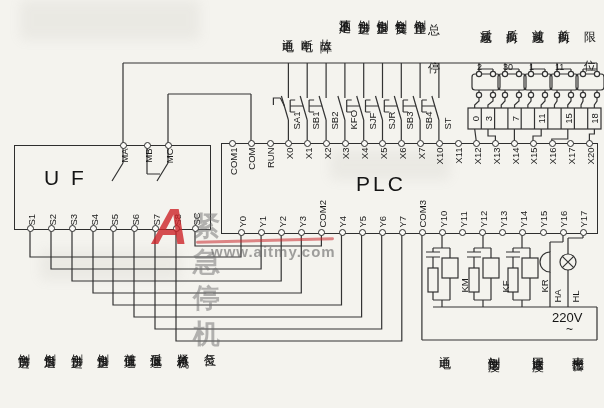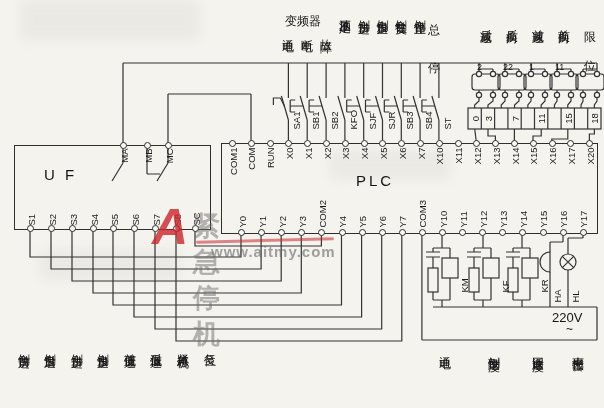--- a/index.html
+++ b/index.html
@@ -10,21 +10,21 @@
   .block{position:absolute;border:1.6px solid #2e2e2e;background:transparent;z-index:1;}
   #wires{position:absolute;left:0;top:0;z-index:2;}
   .term{position:absolute;width:5px;height:5px;border:1.2px solid #2e2e2e;border-radius:50%;
         background:#fbfaf7;z-index:3;}
   .rot{position:absolute;transform:rotate(-90deg);font-size:9.5px;line-height:11px;
        white-space:nowrap;z-index:4;color:#191919;}
   .vcol{position:absolute;writing-mode:vertical-rl;text-orientation:upright;
         font-size:12px;line-height:13px;letter-spacing:1px;z-index:4;color:#141414;}
   .hlab{position:absolute;font-size:12px;z-index:4;color:#141414;white-space:nowrap;}
   .num{position:absolute;font-size:9px;z-index:4;color:#141414;}
-  .title{position:absolute;font-size:15px;letter-spacing:3px;z-index:4;color:#141414;}
+  .title{position:absolute;font-size:21px;letter-spacing:3px;z-index:4;color:#141414;}
   .smudge{position:absolute;background:#9a988f;filter:blur(6px);opacity:.10;z-index:0;}
   #watermark{position:absolute;z-index:5;pointer-events:none;}
   #wm-logo{position:absolute;left:152px;top:198px;font-size:50px;font-weight:bold;
            font-style:italic;color:rgba(205,35,40,.8);}
   #wm-brand{position:absolute;left:193px;top:208px;font-size:27px;font-weight:bold;
             letter-spacing:7px;color:rgba(110,110,110,.5);}
   #wm-swoosh{position:absolute;left:196px;top:239px;width:138px;height:3px;
              background:rgba(200,40,45,.55);border-radius:2px;transform:rotate(-1.5deg);}
   #wm-url{position:absolute;left:211px;top:243px;font-size:15px;font-weight:bold;
           letter-spacing:1px;color:rgba(100,100,100,.6);}
@@ -142,21 +142,20 @@
           <path d="M93,228 V293 H301.3 V232"></path>
           <path d="M113,228 V305 H341.5 V232"></path>
           <path d="M134,228 V317 H361.6 V232"></path>
           <path d="M155,228 V329 H381.7 V232"></path>
           <path d="M176,228 V341 H401.8 V232"></path>
           <path d="M195,228 V246 H321.4 V232"></path>
         </g>
     </g>
   </svg>
 
-  <div class="hlab" style="left:272px;top:13px;width:62px;text-align:center">变频器</div>
   <div class="hlab" style="left:552px;top:310px;font-size:13px">220V</div>
   <div class="hlab" style="left:566px;top:322px">~</div>
 
   <div id="watermark">
     <div id="wm-logo">A</div>
     <div id="wm-brand">紧急停机</div>
     <div id="wm-swoosh"></div>
     <div id="wm-url">www.aitmy.com</div>
   </div>
 <div class="term" style="left: 229px; top: 140px;"></div>
@@ -262,21 +261,21 @@
     <div class="rot" style="left: 278.4px; top: 105.5px; width: 36px; text-align: left;">SA1</div>
     <div class="rot" style="left: 297.2px; top: 105.5px; width: 36px; text-align: left;">SB1</div>
     <div class="rot" style="left: 316.1px; top: 105.5px; width: 36px; text-align: left;">SB2</div>
     <div class="rot" style="left: 334.9px; top: 105.5px; width: 36px; text-align: left;">KFO</div>
     <div class="rot" style="left: 353.7px; top: 105.5px; width: 36px; text-align: left;">SJF</div>
     <div class="rot" style="left: 372.5px; top: 105.5px; width: 36px; text-align: left;">SJR</div>
     <div class="rot" style="left: 391.3px; top: 105.5px; width: 36px; text-align: left;">SB3</div>
     <div class="rot" style="left: 410.1px; top: 105.5px; width: 36px; text-align: left;">SB4</div>
     <div class="rot" style="left: 428.9px; top: 105.5px; width: 36px; text-align: left;">ST</div>
     <div class="num" style="left: 477px; top: 62px;">2</div>
-    <div class="num" style="left: 503px; top: 62px;">22</div>
+    <div class="num" style="left: 503px; top: 62px;">30</div>
     <div class="num" style="left: 529px; top: 62px;">1</div>
     <div class="num" style="left: 555px; top: 62px;">11</div>
     <div class="rot" style="left: 464.65px; top: 113px; width: 20px; text-align: center;">0</div>
     <div class="rot" style="left: 477.95px; top: 113px; width: 20px; text-align: center;">3</div>
     <div class="rot" style="left: 504.55px; top: 113px; width: 20px; text-align: center;">7</div>
     <div class="rot" style="left: 531.15px; top: 113px; width: 20px; text-align: center;">11</div>
     <div class="rot" style="left: 557.75px; top: 113px; width: 20px; text-align: center;">15</div>
     <div class="rot" style="left: 584.35px; top: 113px; width: 20px; text-align: center;">18</div>
     <div class="vcol" style="left: 281px; top: 30px;">通电</div>
     <div class="vcol" style="left: 300px; top: 30px;">断电</div>

